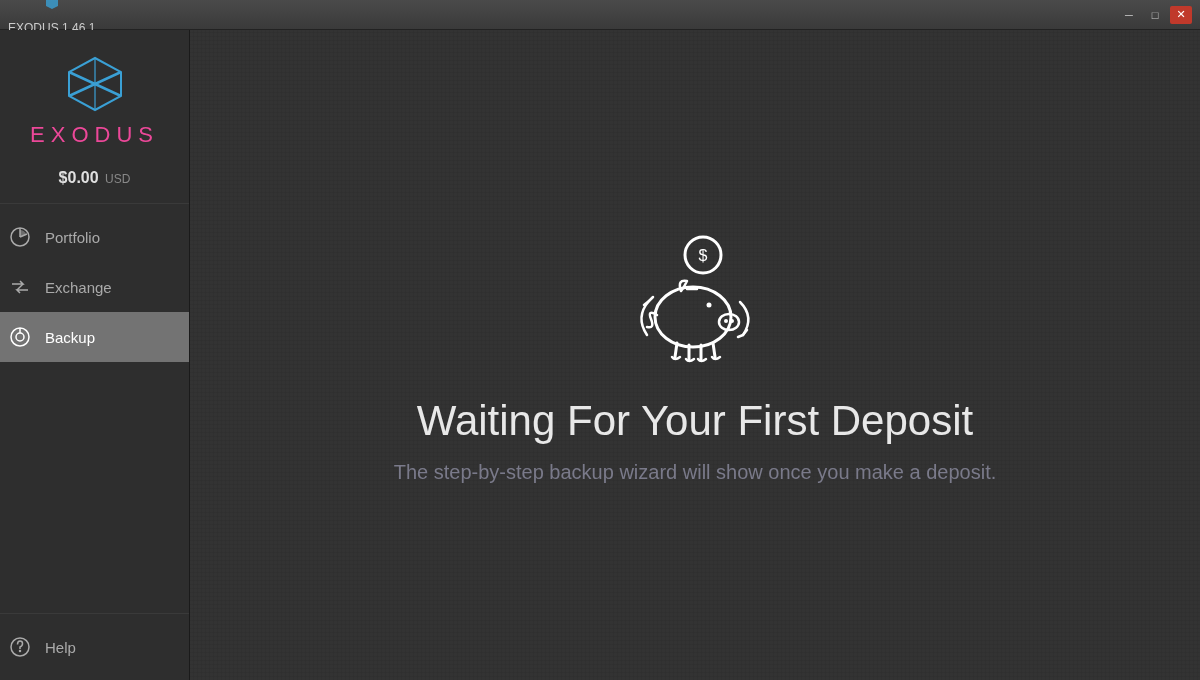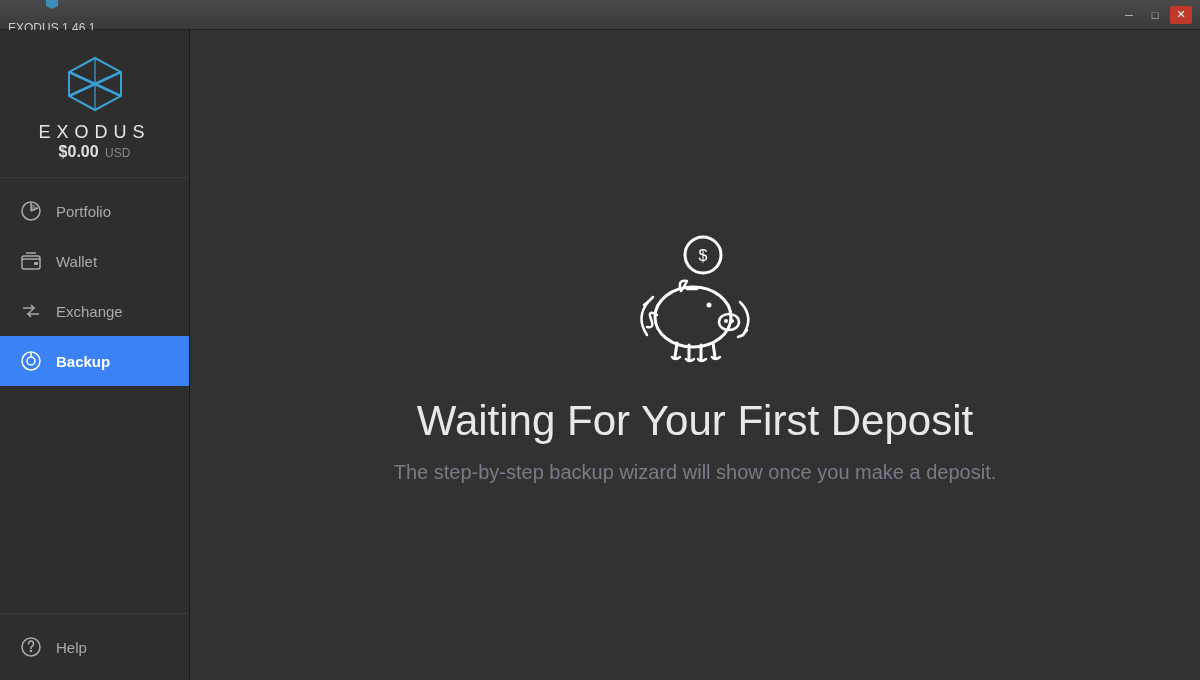--- a/index.html
+++ b/index.html
@@ -85,25 +85,25 @@
       border-bottom: 1px solid #3a3a3a;
     }
 
     .logo-icon {
       width: 60px;
       height: 60px;
       margin-bottom: 8px;
     }
 
     .logo-text {
-      color: #e5e5e5;
-      font-size: 18px;
+      color: #ec4899;
+      font-size: 22px;
       letter-spacing: 6px;
       font-weight: 300;
-      margin-bottom: 0;
+      margin-bottom: 21px;
     }
 
     .balance {
       color: #e0e0e0;
       font-size: 16px;
       font-weight: 300;
       text-align: center;
     }
 
     .balance .amount {
@@ -120,31 +120,31 @@
       flex: 1;
       display: flex;
       flex-direction: column;
       padding-top: 8px;
     }
 
     .nav-item {
       display: flex;
       align-items: center;
       gap: 14px;
-      padding: 14px 20px;
+      padding: 14px 9px;
       color: #aaa;
       cursor: pointer;
       font-size: 15px;
       transition: background 0.15s;
     }
 
     .nav-item.active {
-      background: #3b82f6;
+      background: #737373;
       color: #fff;
-      font-weight: 700;
+      font-weight: 400;
     }
 
     .nav-item svg {
       width: 22px;
       height: 22px;
       flex-shrink: 0;
     }
 
     .sidebar-bottom {
       border-top: 1px solid #3a3a3a;
@@ -237,29 +237,20 @@
       <div class="nav-item">
         <svg viewBox="0 0 22 22" fill="none" stroke="currentColor" stroke-width="1.5">
           <circle cx="11" cy="11" r="9"></circle>
           <path d="M11 11 L11 4 A7 7 0 0 1 17 8 Z" fill="currentColor" stroke="none" opacity="0.5"></path>
           <line x1="11" y1="11" x2="11" y2="2"></line>
           <line x1="11" y1="11" x2="18" y2="8"></line>
         </svg>
         <span>Portfolio</span>
       </div>
 
-      <div class="nav-item">
-        <svg viewBox="0 0 22 22" fill="none" stroke="currentColor" stroke-width="1.5">
-          <rect x="2" y="6" width="18" height="13" rx="2"></rect>
-          <path d="M2 9 L20 9"></path>
-          <rect x="14" y="12" width="4" height="3" rx="1" fill="currentColor" stroke="none"></rect>
-          <path d="M6 3 L16 3" stroke-width="1.5"></path>
-        </svg>
-        <span>Wallet</span>
-      </div>
 
       <div class="nav-item">
         <svg viewBox="0 0 22 22" fill="none" stroke="currentColor" stroke-width="1.5">
           <path d="M3 8 L14 8 L11 5"></path>
           <path d="M14 8 L11 11"></path>
           <path d="M19 14 L8 14 L11 17"></path>
           <path d="M8 14 L11 11"></path>
         </svg>
         <span>Exchange</span>
       </div>

